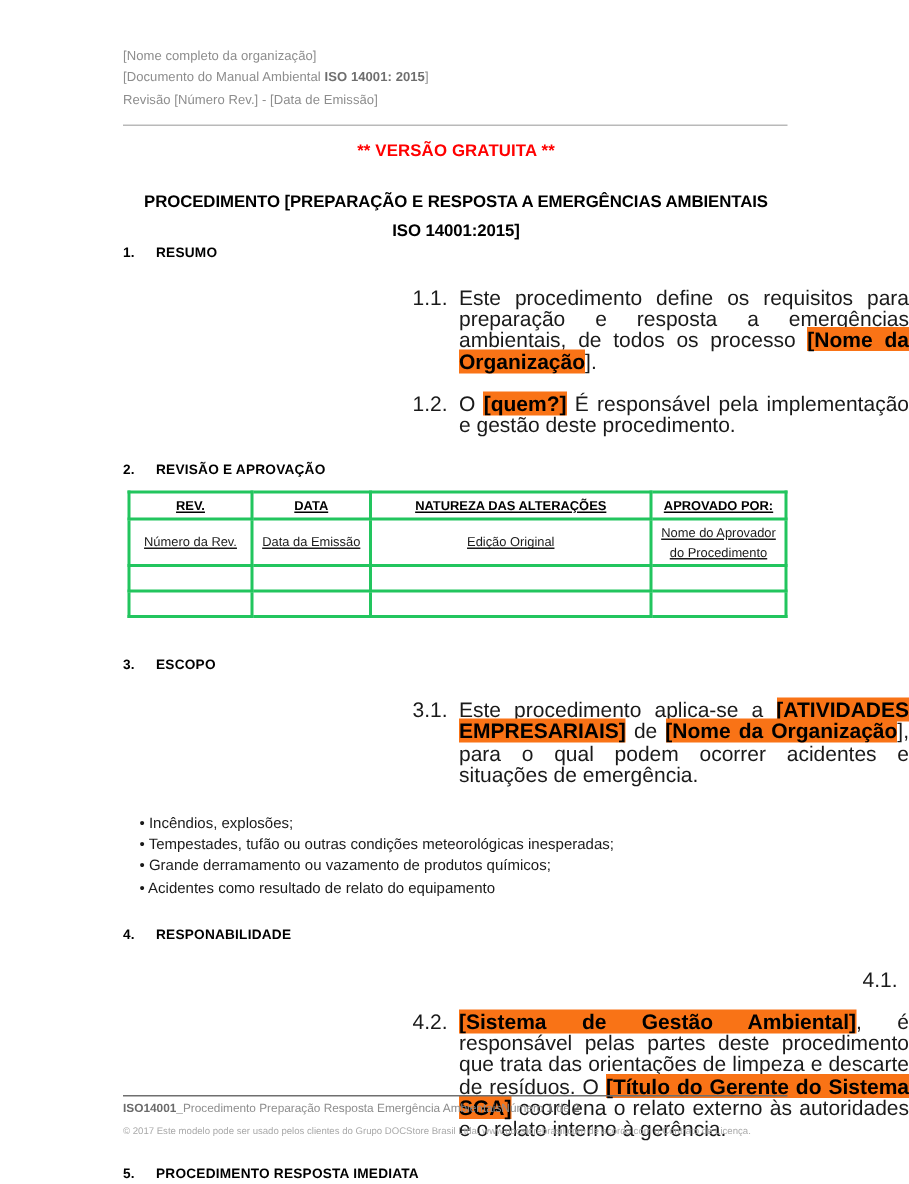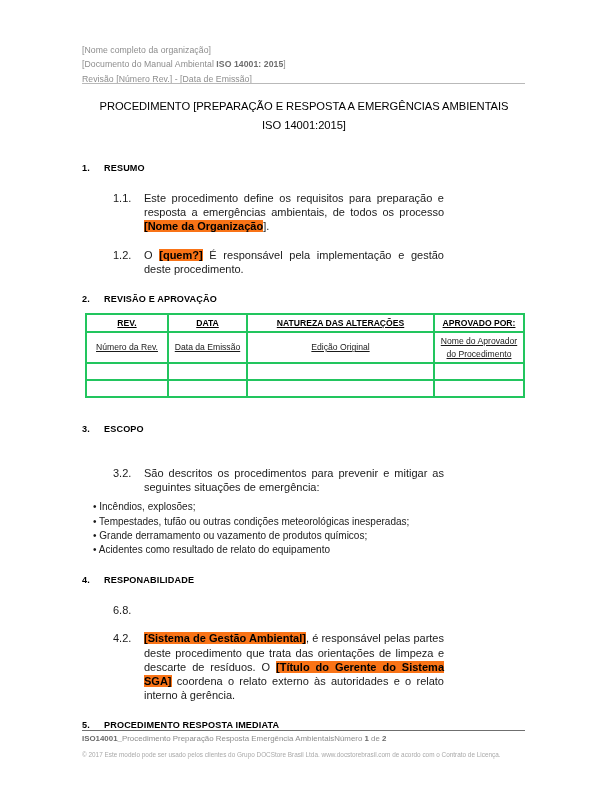--- a/index.html
+++ b/index.html
@@ -22,21 +22,21 @@
     width: 606px;
     height: 789px;
     box-sizing: border-box;
     padding: 0;
   }
 
   
   .doc-header {
     position: absolute;
     left: 82px;
-    top: 43px;
+    top: 30px;
     width: 444px;
   }
   .doc-header .hline {
     font-size: 8.7px;
     line-height: 14.3px;
     color: #8d8d8d;
     white-space: nowrap;
     letter-spacing: 0.05px;
   }
   .doc-header .hline b { color: #6e6e6e; font-weight: bold; }
@@ -58,25 +58,25 @@
     text-align: center;
   }
   .title-free {
     color: #FF0000;
     font-weight: bold;
     font-size: 11.2px;
     line-height: 16px;
     letter-spacing: 0.1px;
   }
   .title-main {
-    font-weight: normal;
+    font-weight: bold;
     font-size: 11.2px;
     line-height: 18.5px;
     color: #000;
-    margin-top: 4px;
+    margin-top: 17px;
     letter-spacing: -0.05px;
   }
 
   
   .content {
     position: absolute;
     left: 0;
     top: 163px;
     width: 606px;
   }
@@ -90,23 +90,24 @@
   }
   .sec-head .sec-num {
     width: 22px;
     margin-left: 82px;
     flex: none;
   }
   .sec-head .sec-title { flex: 1; }
 
   .clause {
     display: flex;
-    font-size: 11px;
+    font-size: 14px;
     line-height: 14.2px;
     color: #1a1a1a;
+    justify-content: flex-end;
   }
   .clause .cl-num {
     width: 31px;
     margin-left: 113px;
     flex: none;
   }
   .clause .cl-text {
     width: 300px;
     text-align: justify;
   }
@@ -197,20 +198,21 @@
 <div class="page">
 
   <div class="doc-header">
     <div class="hline">[Nome completo da organização]</div>
     <div class="hline"><span>[Documento do Manual Ambiental </span><b>ISO 14001: 2015</b><span>]</span></div>
     <div class="hline">Revisão [Número Rev.] - [Data de Emissão]</div>
   </div>
   <div class="header-rule"></div>
 
   <div class="title-block">
+    <div class="title-free">** VERSÃO GRATUITA **</div>
     <div class="title-main">
       <div>PROCEDIMENTO [PREPARAÇÃO E RESPOSTA A EMERGÊNCIAS AMBIENTAIS</div>
       <div>ISO 14001:2015]</div>
     </div>
   </div>
 
   <div class="content">
 
     <div class="sec-head">
       <span class="sec-num">1.</span>
@@ -265,42 +267,42 @@
       </tbody>
     </table>
 
     <div style="height:26px"></div>
 
     <div class="sec-head">
       <span class="sec-num">3.</span>
       <span class="sec-title">ESCOPO</span>
     </div>
     <div class="sp6"></div>
+    <div class="clause">
+      <span class="cl-num">3.1.</span>
+      <span class="cl-text"><span>Este procedimento aplica-se a </span><mark class="hl">[ATIVIDADES EMPRESARIAIS]</mark><span> de </span><mark class="hl">[Nome da Organização</mark><span>], para o qual podem ocorrer acidentes e situações de emergência.</span></span>
+    </div>
     <div class="sp4"></div>
-    <div class="clause">
-      <span class="cl-num">3.2.</span>
-      <span class="cl-text">São descritos os procedimentos para prevenir e mitigar as seguintes situações de emergência:</span>
-    </div>
     <div style="height:6px"></div>
     <div class="bullets">
       <div>• Incêndios, explosões;</div>
       <div>• Tempestades, tufão ou outras condições meteorológicas inesperadas;</div>
       <div>• Grande derramamento ou vazamento de produtos químicos;</div>
       <div>• Acidentes como resultado de relato do equipamento</div>
     </div>
 
     <div style="height:18px"></div>
 
     <div class="sec-head">
       <span class="sec-num">4.</span>
       <span class="sec-title">RESPONABILIDADE</span>
     </div>
     <div class="sp6"></div>
     <div class="clause">
-      <span class="cl-num">6.8.</span>
+      <span class="cl-num">4.1.</span>
     </div>
     <div class="sp4"></div>
     <div class="clause">
       <span class="cl-num">4.2.</span>
       <span class="cl-text"><mark class="hl">[Sistema de Gestão Ambiental]</mark><span>, é responsável pelas partes deste procedimento que trata das orientações de limpeza e descarte de resíduos. O </span><mark class="hl">[Título do Gerente do Sistema SGA]</mark><span> coordena o relato externo às autoridades e o relato interno à gerência.</span></span>
     </div>
 
     <div style="height:18px"></div>
 
     <div class="sec-head">

